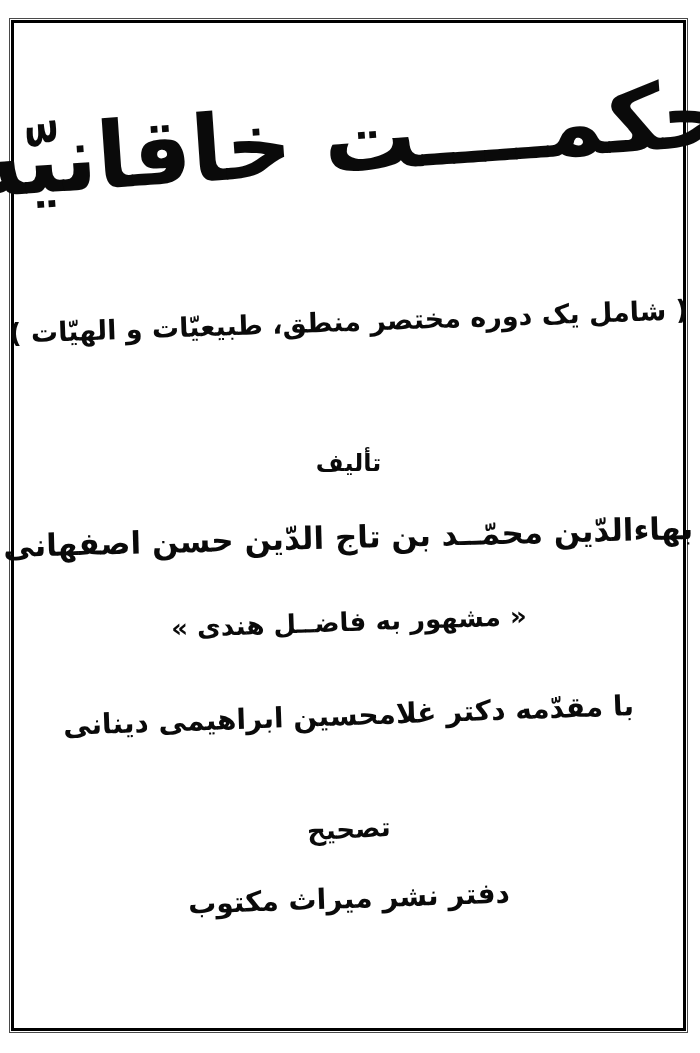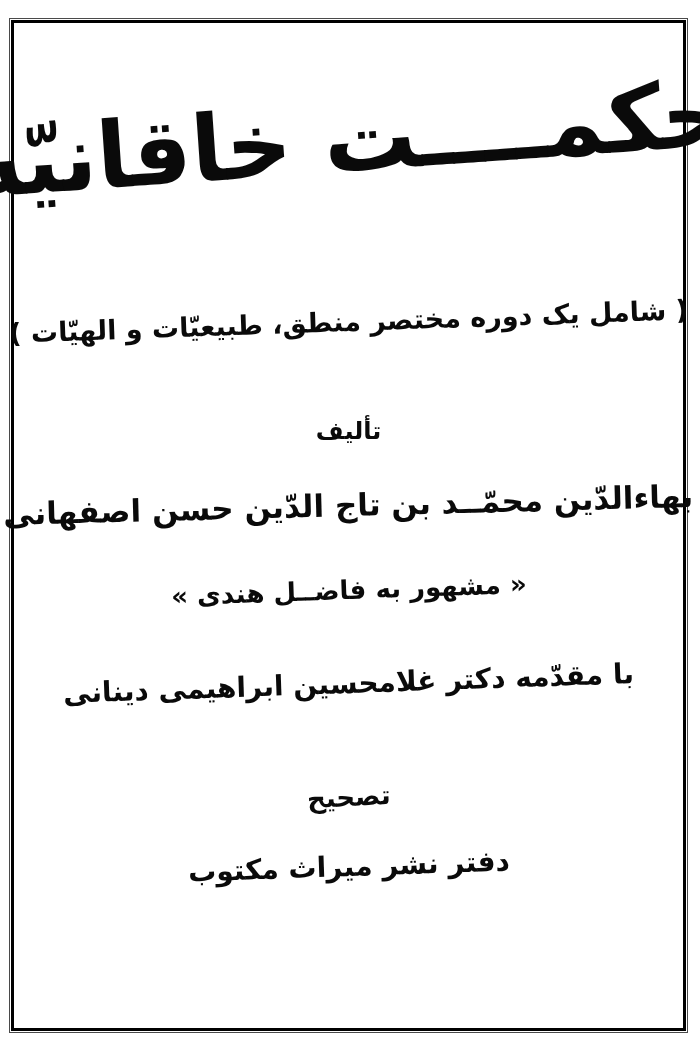--- a/index.html
+++ b/index.html
@@ -52,21 +52,21 @@
     letter-spacing: 2px;
   }
   .book-subtitle {
     margin-top: 106px;
     font-size: 27px;
     font-weight: bold;
     white-space: nowrap;
     transform: rotate(-2deg);
   }
   .authorship-label {
-    margin-top: 80px;
+    margin-top: 112px;
     font-size: 24px;
     font-weight: bold;
   }
   .author-name {
     margin-top: 42px;
     font-size: 31px;
     font-weight: bold;
     white-space: nowrap;
     transform: rotate(-1.5deg);
   }

